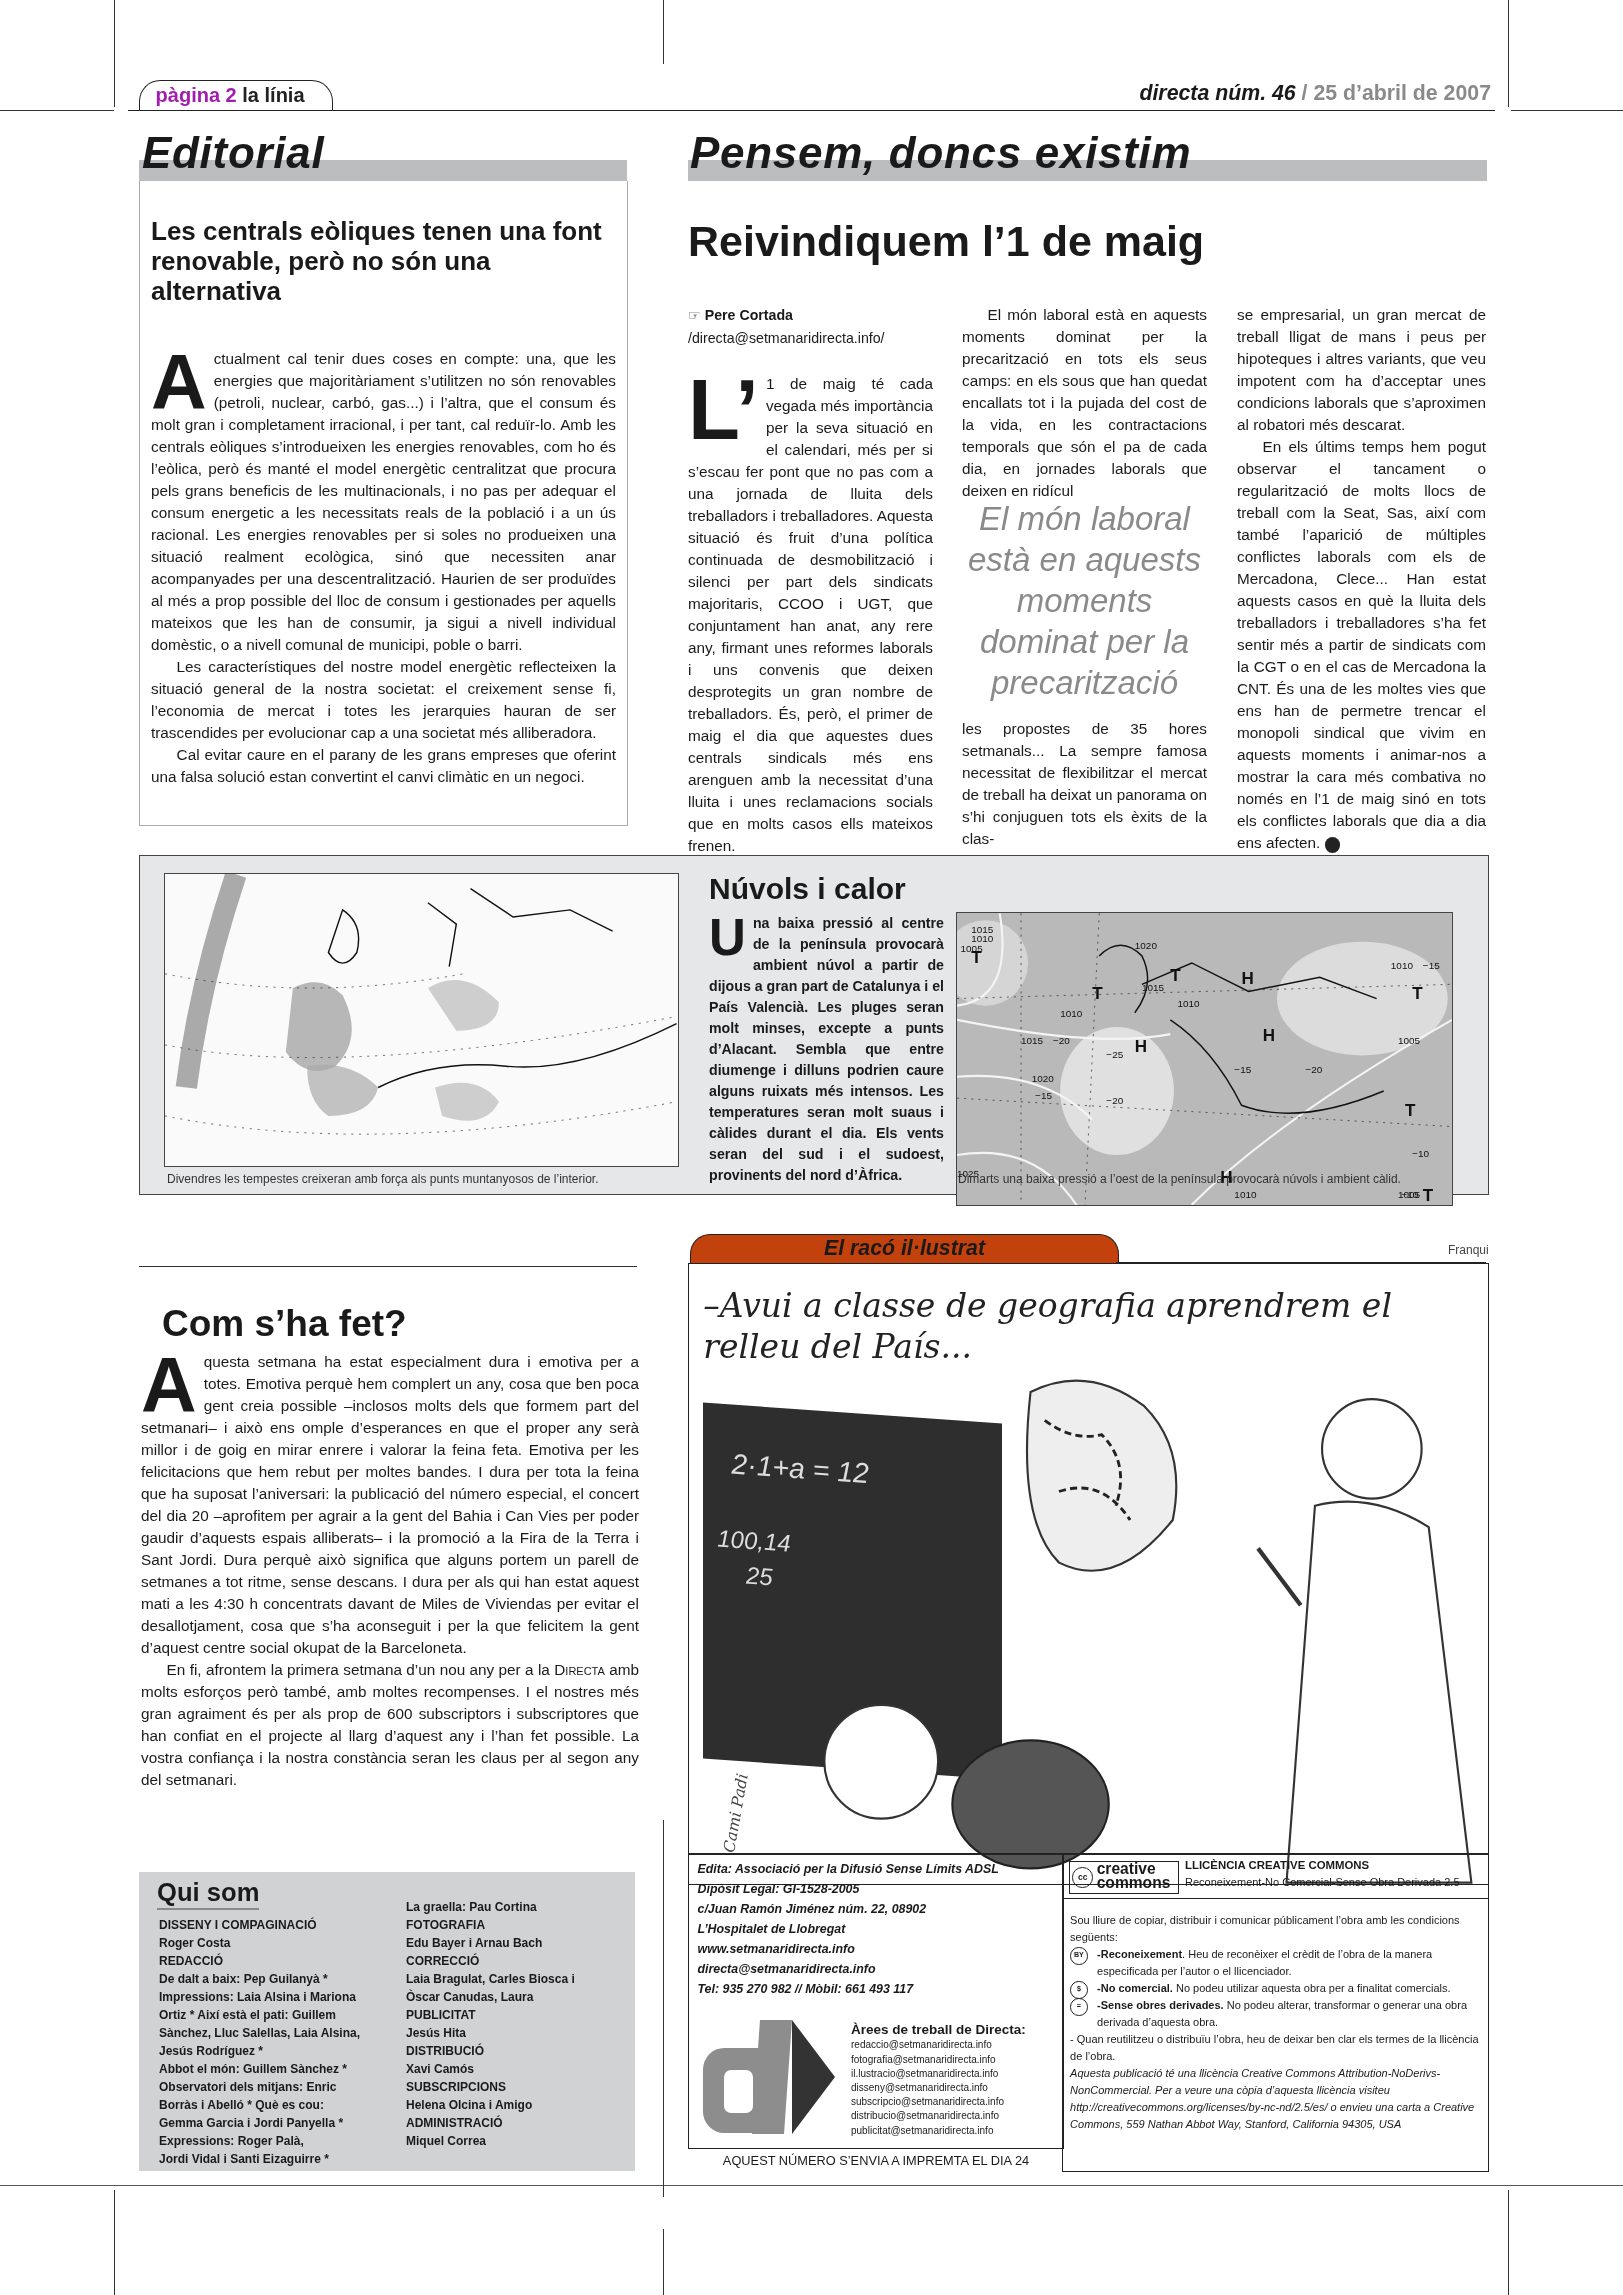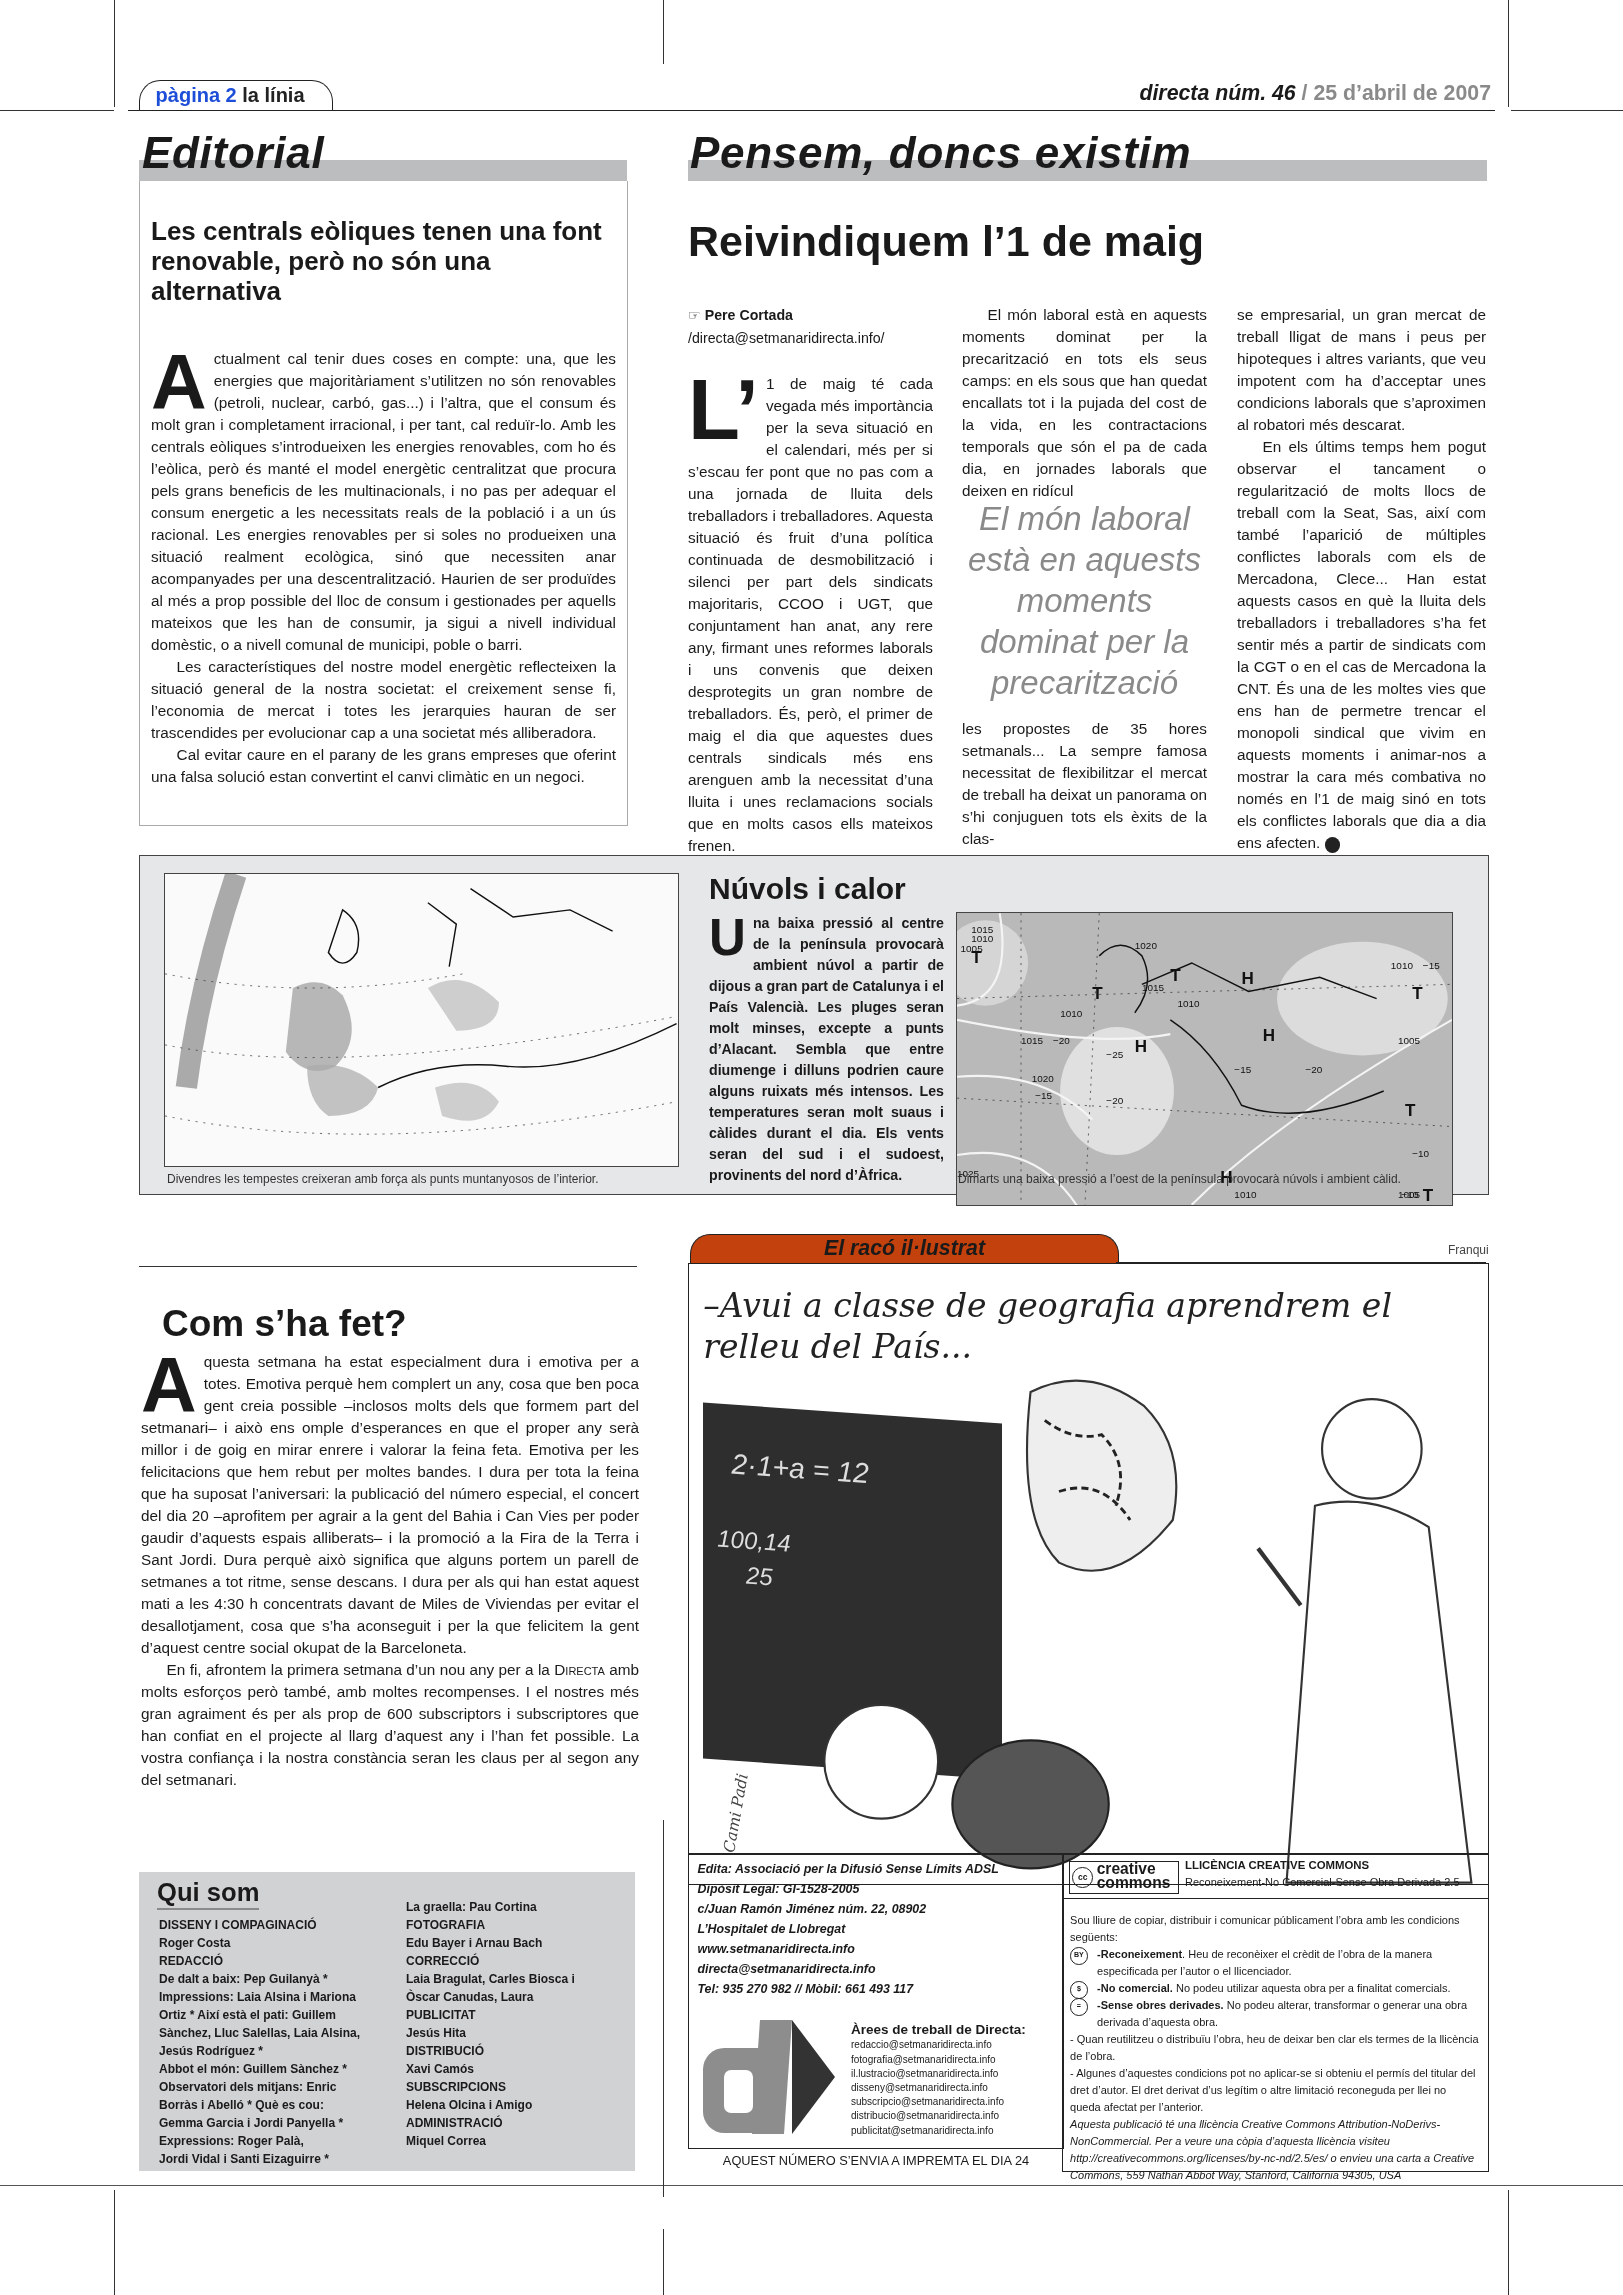--- a/index.html
+++ b/index.html
@@ -3,21 +3,21 @@
 <meta charset="utf-8">
 <style>
   html, body { margin:0; padding:0; background:#fff; }
   body { width:1623px; height:2295px; position:relative; overflow:hidden;
          font-family:"Liberation Sans", sans-serif; color:#1a1a1a; }
   .abs { position:absolute; }
   .crop { position:absolute; background:#333; }
   
   .page-tab { position:absolute; left:139px; top:80px; width:192px; height:30px; border:1.4px solid #222; border-bottom:none; border-radius:21.3px 21.3px 0 0; }
   .page-tab span { position:absolute; left:15.6px; top:2.8px; font-size:20px; }
-  .tab-gray { color:#1d4ed8; font-weight:bold; }
+  .tab-gray { color:#a21caf; font-weight:bold; }
   .tab-dark { color:#222; font-weight:bold; }
   .hdr-line { position:absolute; left:128px; right:128px; top:110px; height:1.4px; background:#222; }
   .issue { position:absolute; right:132px; top:81px; font-size:21.3px; font-weight:bold; font-style:italic; }
   .issue .date { color:#8a8a8a; font-style:normal; font-weight:bold; }
   
   .sec-band { position:absolute; height:21.3px; background:#bcbdbf; }
   .sec-title { position:absolute; font-size:44px; font-weight:900; font-style:italic; letter-spacing:0.7px; color:#1a1a1a; }
   .editorial-box { position:absolute; left:139px; top:181px; width:487px; height:644px; border:0.7px solid #aaa; border-top:none; }
   .headline { position:absolute; font-weight:bold; line-height:1.15; }
   .body-text { position:absolute; font-size:15.3px; line-height:22px; text-align:justify; }
@@ -270,17 +270,16 @@
   <div class="abs" style="left:122px;top:21.3px;font-size:11px;">Reconeixement-No Comercial-Sense Obra Derivada 2.5</div>
   <div class="abs" style="left:0;right:0;top:43px;height:1.4px;background:#222;"></div>
   <div class="abs small" style="left:7.1px;top:57px;width:409px;">
     <div>Sou lliure de copiar, distribuir i comunicar públicament l’obra amb les condicions següents:</div>
     <div id="cc-conditions">
         <div style="position: relative; padding-left: 27px;"><span style="position: absolute; left: 0px; top: 1.4px; width: 15.6px; height: 15.6px; border: 1.4px solid rgb(34, 34, 34); border-radius: 50%; font-size: 7.1px; font-weight: bold; text-align: center; line-height: 15.6px;">BY</span><b>-Reconeixement</b><span>. Heu de reconèixer el crèdit de l’obra de la manera especificada per l’autor o el llicenciador.</span></div>
         <div style="position: relative; padding-left: 27px;"><span style="position: absolute; left: 0px; top: 1.4px; width: 15.6px; height: 15.6px; border: 1.4px solid rgb(34, 34, 34); border-radius: 50%; font-size: 7.1px; font-weight: bold; text-align: center; line-height: 15.6px;">$</span><b>-No comercial.</b><span> No podeu utilizar aquesta obra per a finalitat comercials.</span></div>
         <div style="position: relative; padding-left: 27px;"><span style="position: absolute; left: 0px; top: 1.4px; width: 15.6px; height: 15.6px; border: 1.4px solid rgb(34, 34, 34); border-radius: 50%; font-size: 7.1px; font-weight: bold; text-align: center; line-height: 15.6px;">=</span><b>-Sense obres derivades.</b><span> No podeu alterar, transformar o generar una obra derivada d’aquesta obra.</span></div>
       </div>
     <div>- Quan reutilitzeu o distribuïu l’obra, heu de deixar ben clar els termes de la llicència de l’obra.</div>
-    <div>- Algunes d’aquestes condicions pot no aplicar-se si obteniu el permís del titular del dret d’autor. El dret derivat d’us legítim o altre limitació reconeguda per llei no queda afectat per l’anterior.</div>
     <div style="font-style:italic;">Aquesta publicació té una llicència Creative Commons Attribution-NoDerivs-NonCommercial. Per a veure una còpia d’aquesta llicència visiteu http://creativecommons.org/licenses/by-nc-nd/2.5/es/ o envieu una carta a Creative Commons, 559 Nathan Abbot Way, Stanford, California 94305, USA</div>
   </div>
 </div>
 
 
 </body></html>

